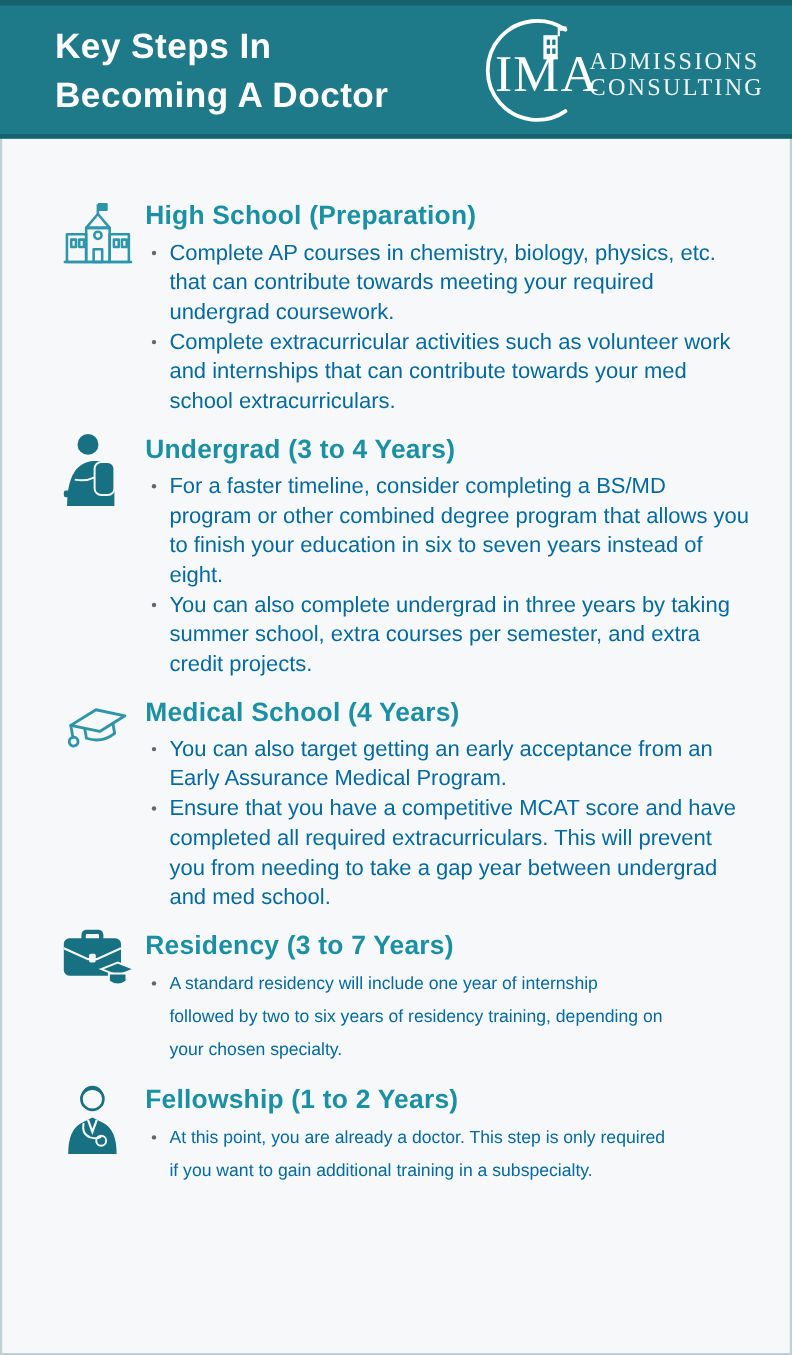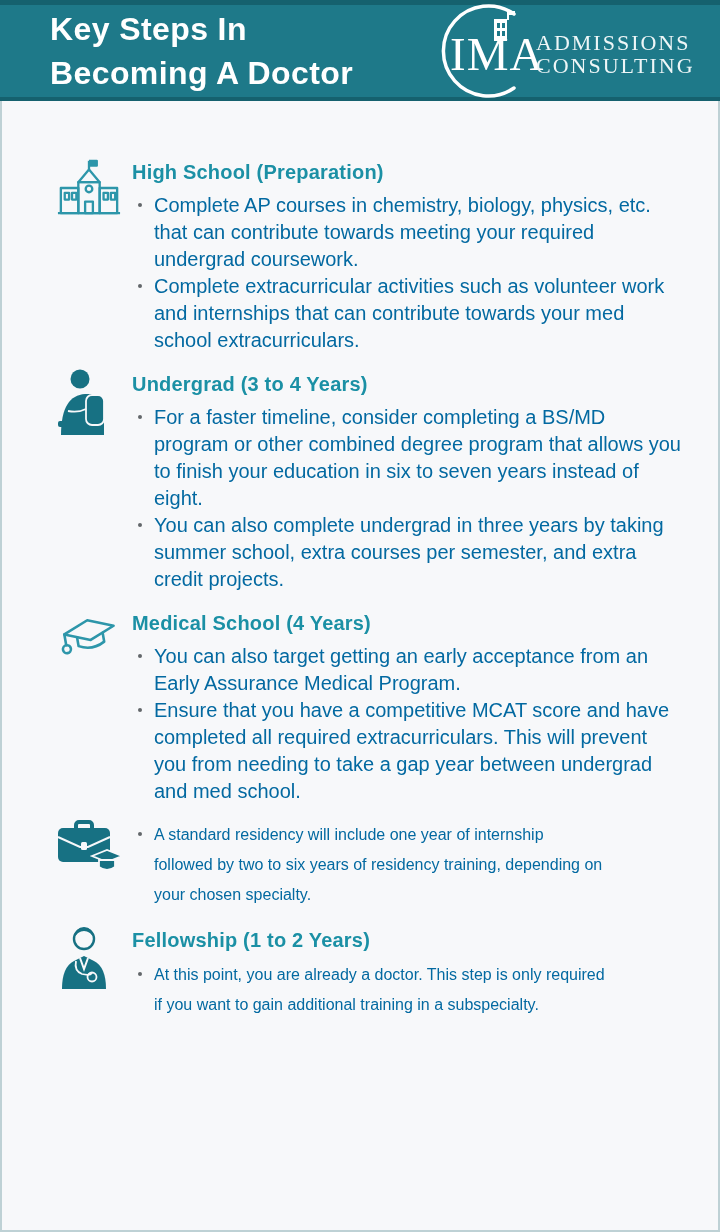--- a/index.html
+++ b/index.html
@@ -11,21 +11,21 @@
     width: 720px;
     height: 1232px;
     margin: 0 auto;
     background: #f7f8fa;
     overflow: hidden;
     box-shadow: inset 0 0 0 2px rgba(20,90,102,.25);
   }
 
   
   .header {
-    height: 101px;
+    height: 126px;
     background: #1e7989;
     border-top: 5px solid #15616e;
     border-bottom: 4px solid #15616e;
     display: flex;
     align-items: center;
     justify-content: space-between;
     padding: 0 24px 0 50px;
   }
   .header-title {
     color: #ffffff;
@@ -42,21 +42,21 @@
   .section { display: flex; margin-bottom: 15px; }
   .icon-col {
     width: 76px;
     flex-shrink: 0;
     padding-top: 0px;
   }
   .icon-col svg { display: block; }
   .text-col { flex: 1; }
 
   .section-title {
-    font-size: 20px;
+    font-size: 24px;
     line-height: 30px;
     font-weight: bold;
     color: #1b90a5;
     letter-spacing: 0.2px;
     margin-bottom: 5px;
   }
 
   .bullet { display: flex; }
   .bullet-dot {
     width: 4px; height: 4px;
@@ -202,20 +202,21 @@
           <rect x="2" y="8" width="52" height="34" rx="5" fill="#177183"></rect>
           <path d="M2 17 L24 27 h8 L54 17" fill="none" stroke="#f7f8fa" stroke-width="2"></path>
           <rect x="25" y="22" width="6" height="8" rx="1.5" fill="#f7f8fa"></rect>
           <g>
             <path d="M36 36 L51 30 L66 36 L51 42 Z" fill="#177183" stroke="#f7f8fa" stroke-width="1.8"></path>
             <path d="M43 40 v7 q8 6 16 0 v-7 Z" fill="#177183" stroke="#f7f8fa" stroke-width="1.8"></path>
           </g>
         </svg>
       </div>
       <div class="text-col">
+        <h2 class="section-title">Residency (3 to 7 Years)</h2>
         <div class="bullet">
           <span class="bullet-dot"></span>
           <span class="bullet-text">A standard residency will include one year of internship followed by two to six years of residency training, depending on your chosen specialty.</span>
         </div>
       </div>
     </section>
 
     <section class="section large">
       <div class="icon-col">
         <svg width="56" height="66" viewBox="0 0 56 66">

